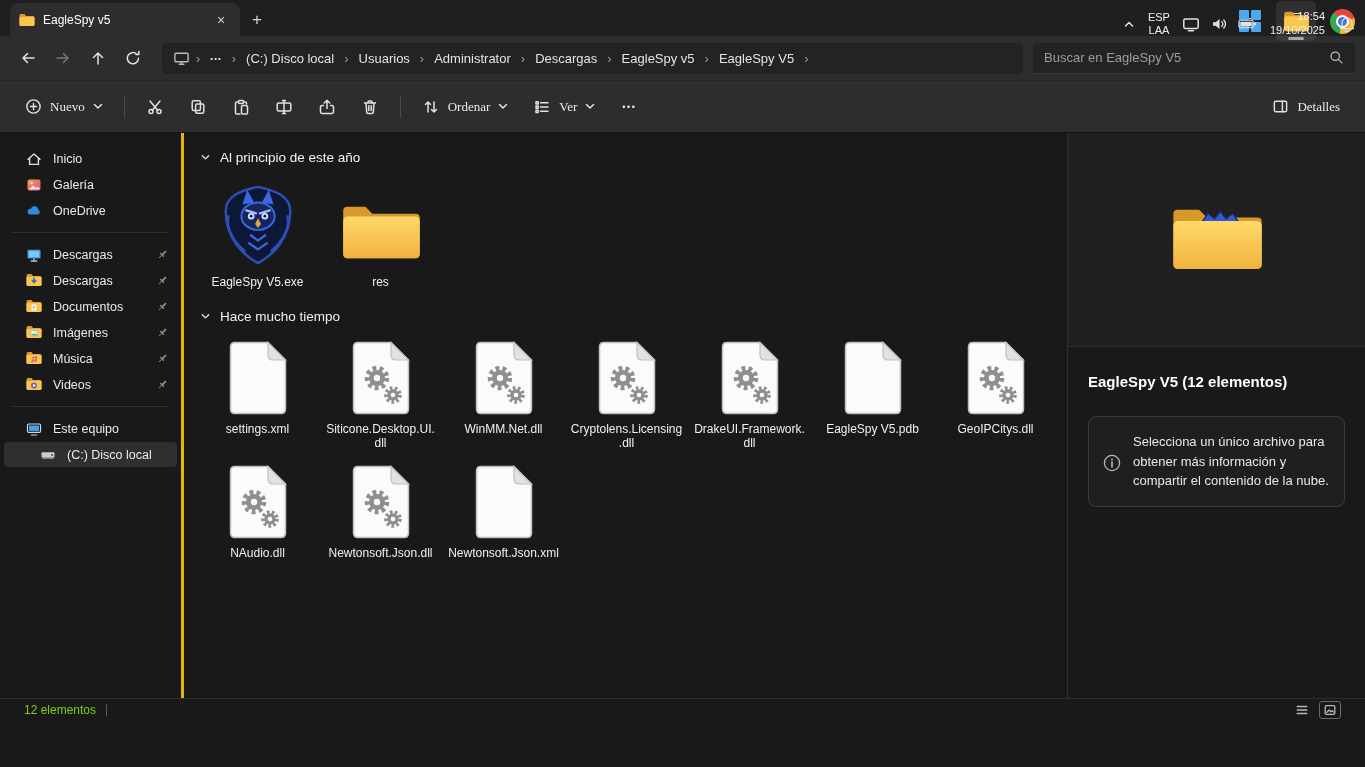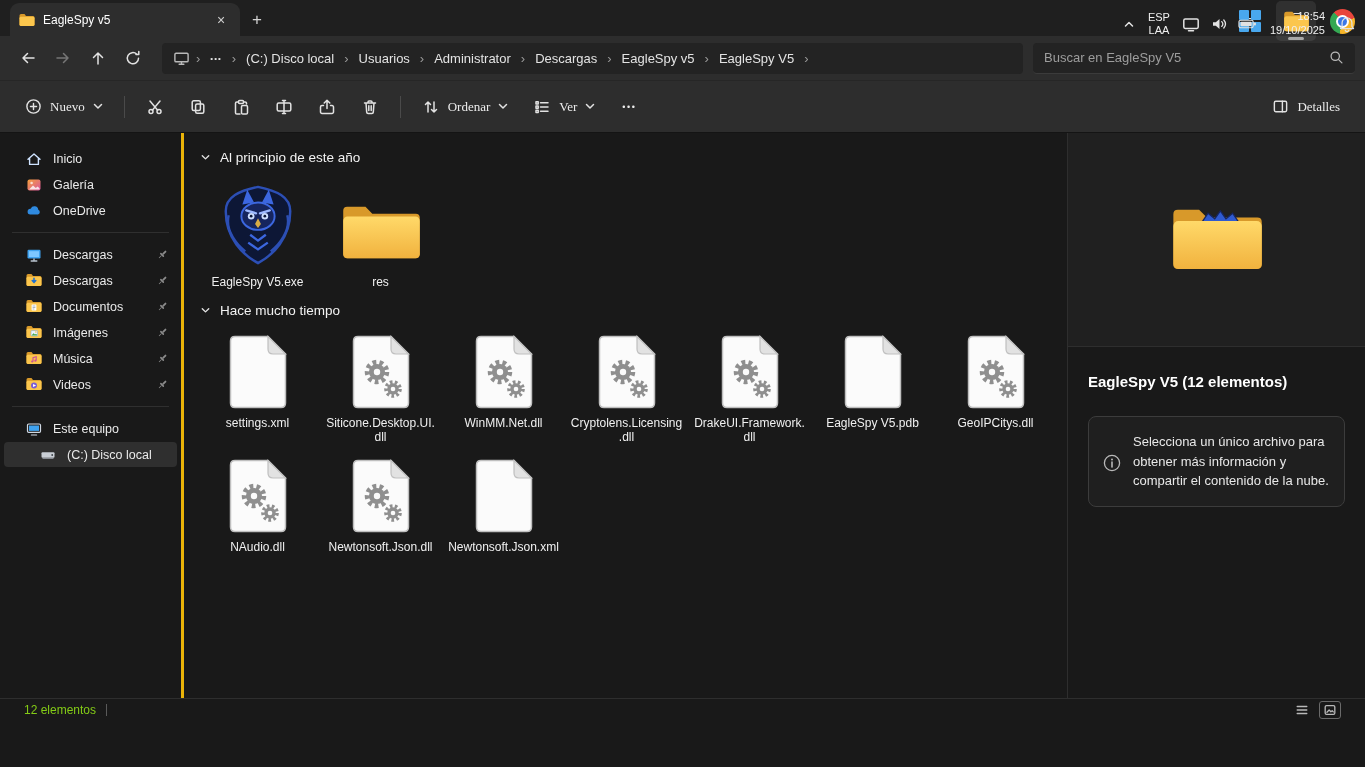--- a/index.html
+++ b/index.html
@@ -55,21 +55,21 @@
   .side-sep{height:1px;background:#2f2f2f;margin:9px 12px}
 
   .main{flex:1;min-width:0;padding:13px 0 0 12px;overflow:hidden}
   .group-hdr{display:flex;align-items:center;gap:9px;font-size:13.5px;color:#f2f2f2;padding:4px 0 8px 4px}
   .files{display:flex;flex-wrap:wrap}
   .file{width:123px;display:flex;flex-direction:column;align-items:center;padding:5px 4px;border-radius:4px}
   .iw{display:flex;align-items:flex-end;justify-content:center}
   .g1 .iw{height:90px}
   .g2 .iw{height:78px}
   .lbl{margin-top:7px;font-size:12px;color:#f0f0f0;text-align:center;line-height:1.22;max-width:112px;overflow-wrap:anywhere}
-  .grp2{margin-top:4px}
+  .grp2{margin-top:10px}
 
   
   .details{width:298px;flex:0 0 298px;border-left:1px solid #2e2e2e;background:#191919;display:flex;flex-direction:column}
   .preview{height:214px;background:#202020;display:flex;align-items:center;justify-content:center;border-bottom:1px solid #2e2e2e}
   .d-body{padding:26px 20px}
   .d-title{font-size:15px;font-weight:bold;color:#ffffff;margin-bottom:26px}
   .info-card{border:1px solid #3c3c3c;border-radius:8px;padding:15px 14px;display:flex;gap:12px;background:#1f1f1f}
   .info-card p{font-size:13px;line-height:1.5;color:#e8e8e8}
   .info-ic{flex:0 0 18px;margin-top:22px}
 

